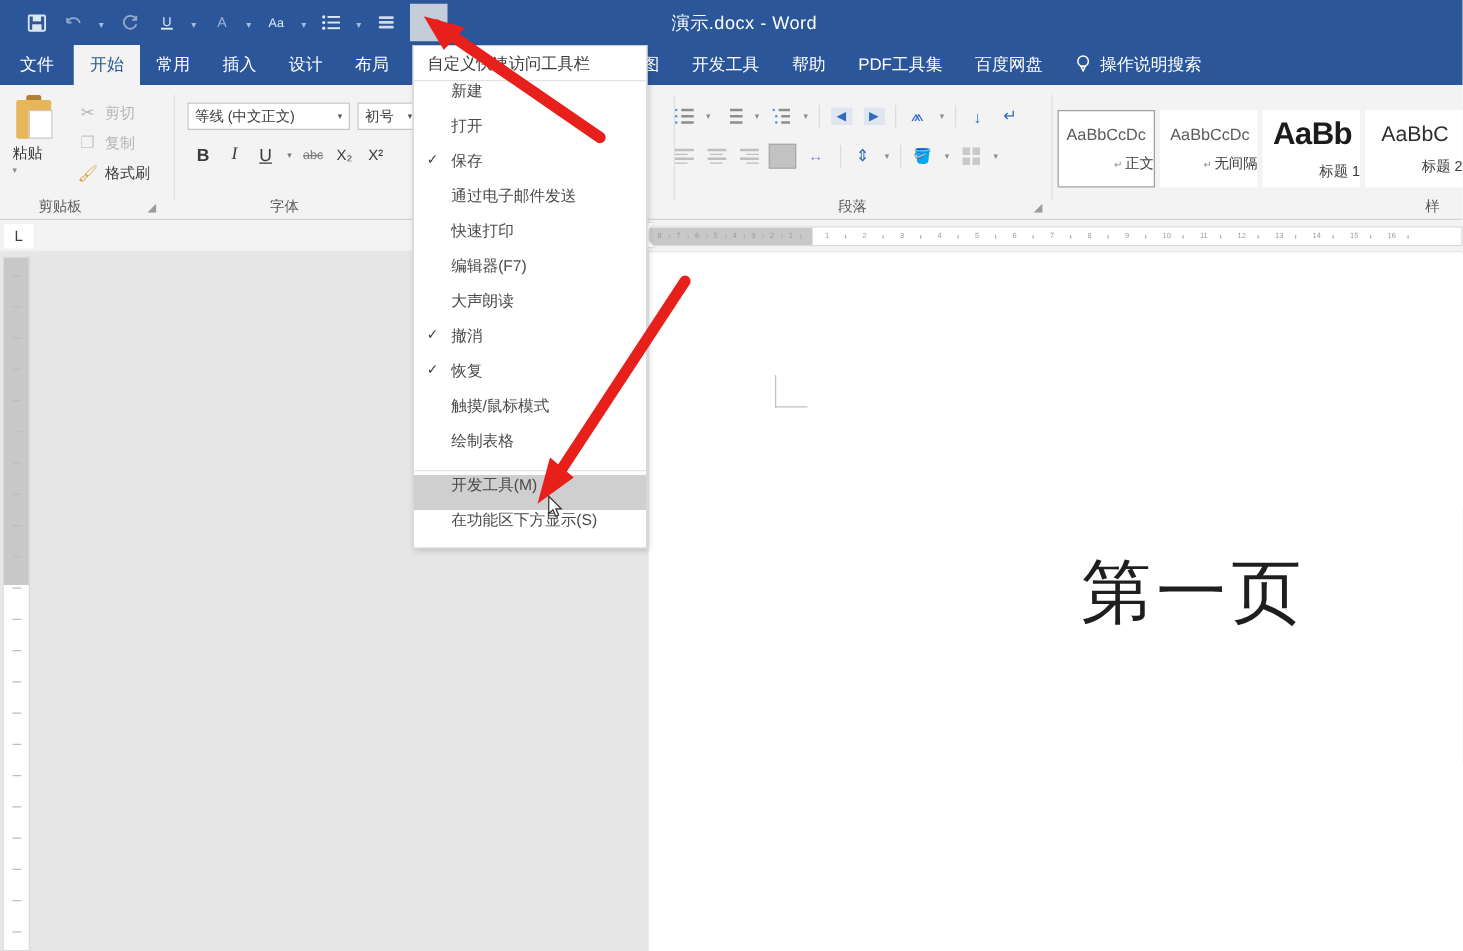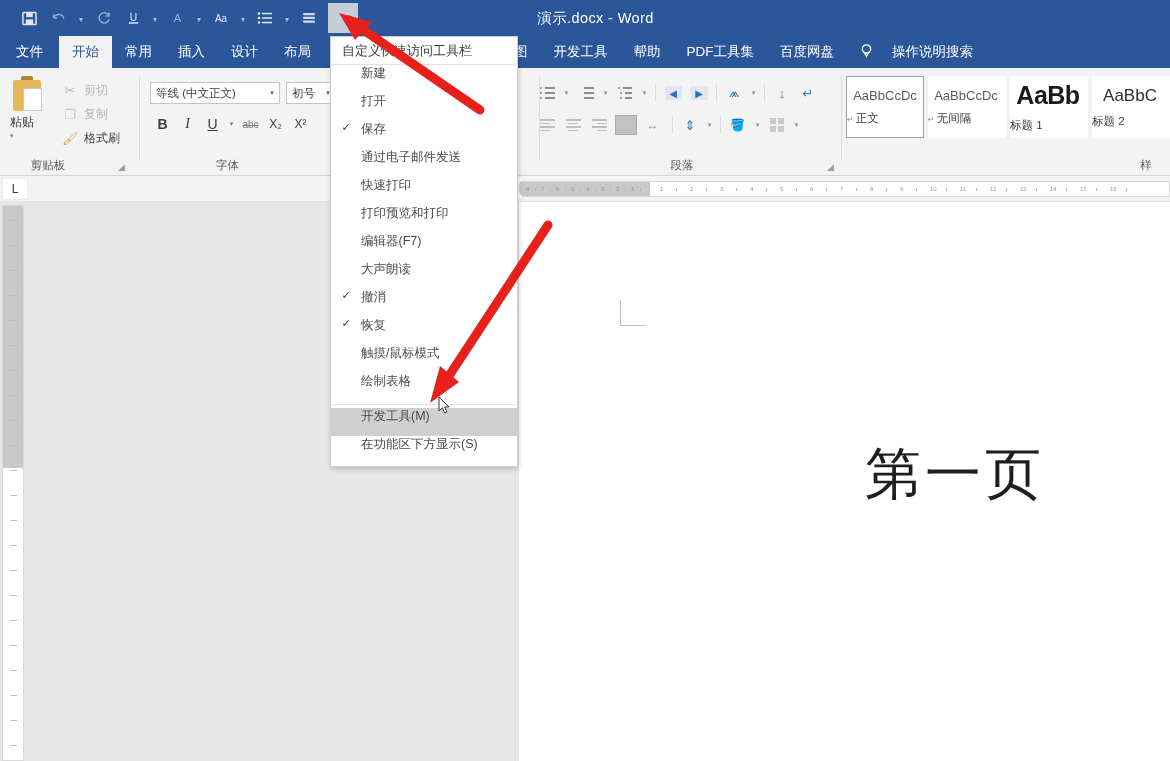--- a/index.html
+++ b/index.html
@@ -47,21 +47,21 @@
     position: absolute; left: 0; top: 36px; width: 1170px; height: 32px;
     background: #2b579a;
     display: flex; align-items: stretch;
   }
   .tab {
     padding: 0 13px; display: flex; align-items: center;
     color: #ffffff; font-size: 13.5px; white-space: nowrap;
   }
   .tab.file { background: #2b579a; padding: 0 16px; }
   .tab.active { background: #f3f3f3; color: #2b579a; }
-  .tab.tell { gap: 19px; }
+  .tab.tell { gap: 7px; }
   .lamp { font-size: 13px; color: #ffffff; }
 
   
   .ribbon {
     position: absolute; left: 0; top: 68px; width: 1170px; height: 108px;
     background: #f3f3f3;
     border-bottom: 1px solid #d4d4d4;
   }
   .grp { position: absolute; top: 0; height: 108px; }
   .grp-label {
@@ -165,22 +165,22 @@
     width: 22px; height: 20px; border: 1px solid #a9a9a9; background: #cfcfcf;
   }
   .align-box.sel { background: #c2c2c2; }
   .fillico { width: 15px; height: 14px; color: #7f98bf; font-size: 12px; }
   .gridico { width: 14px; height: 14px; display:grid; grid-template-columns:1fr 1fr; grid-template-rows:1fr 1fr; gap:1.5px;}
   .gridico span { background: #c9c9c9; }
 
   
   .g-styles { left: 846px; width: 324px; }
   .stylebox {
-    position: absolute; top: 8px; width: 78px; height: 62px;
-    display: flex; flex-direction: column; align-items: flex-start; justify-content: center;
+    position: absolute; top: 20px; width: 78px; height: 62px;
+    display: flex; flex-direction: column; align-items: flex-end; justify-content: center;
     background: #ffffff;
   }
   .stylebox.sel { border: 1px solid #a0a0a0; background: #ffffff; }
   .sty-prev { font-size: 13px; color: #5c5c5c; white-space: nowrap; overflow: hidden; width: 76px; text-align:center;}
   .sty-prev.big { font-size: 25px; color: #1b1b1b; font-weight: bold; letter-spacing: -.5px;}
   .sty-prev.med { font-size: 17px; color: #2f2f2f; }
   .sty-name { font-size: 11.5px; color: #3b3b3b; margin-top: 8px; white-space: nowrap;}
   .sty-pilcrow { font-size: 8px; color: #8a8a8a; margin-right: 2px;}
 
   
@@ -692,24 +692,20 @@
       <div class="menu-item">
         <span class="menu-check"></span>
         <span class="menu-label">通过电子邮件发送</span>
       </div>
       <div class="menu-item">
         <span class="menu-check"></span>
         <span class="menu-label">快速打印</span>
       </div>
       <div class="menu-item">
         <span class="menu-check"></span>
-        <span class="menu-label">打印预览和打印</span>
-      </div>
-      <div class="menu-item">
-        <span class="menu-check"></span>
         <span class="menu-label">编辑器(F7)</span>
       </div>
       <div class="menu-item">
         <span class="menu-check"></span>
         <span class="menu-label">大声朗读</span>
       </div>
       <div class="menu-item">
         <span class="menu-check">✓</span>
         <span class="menu-label">撤消</span>
       </div>

